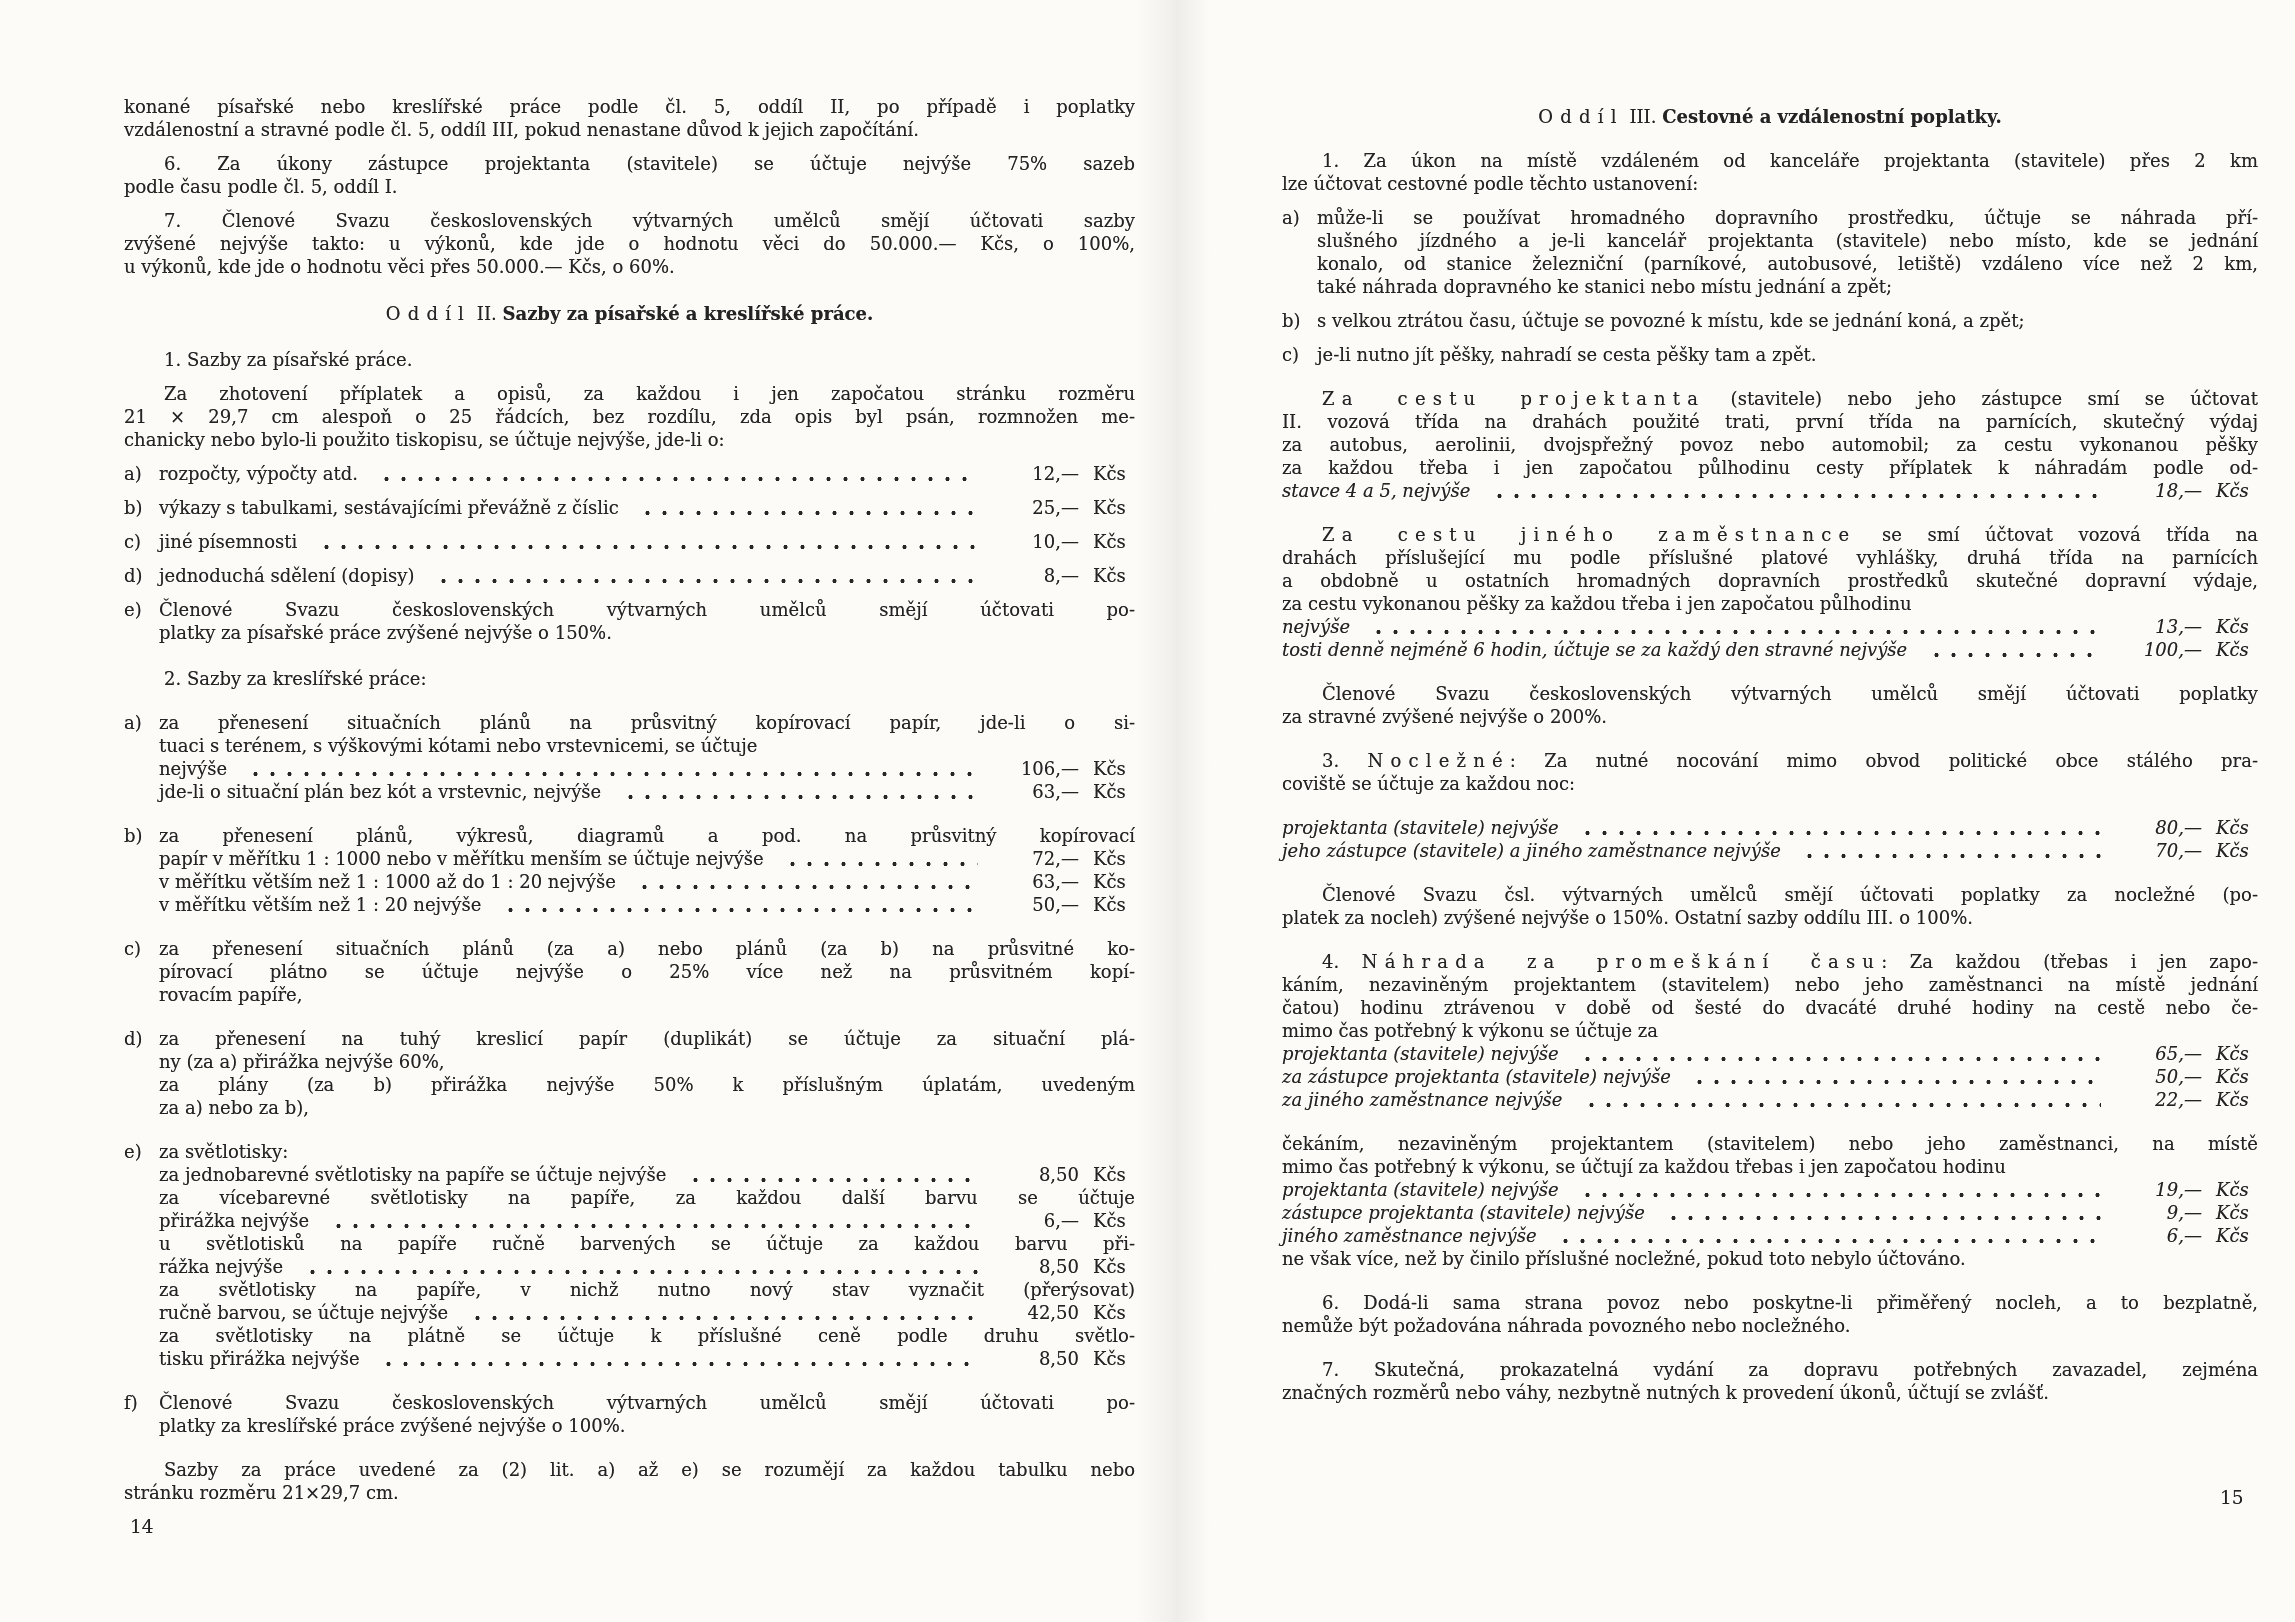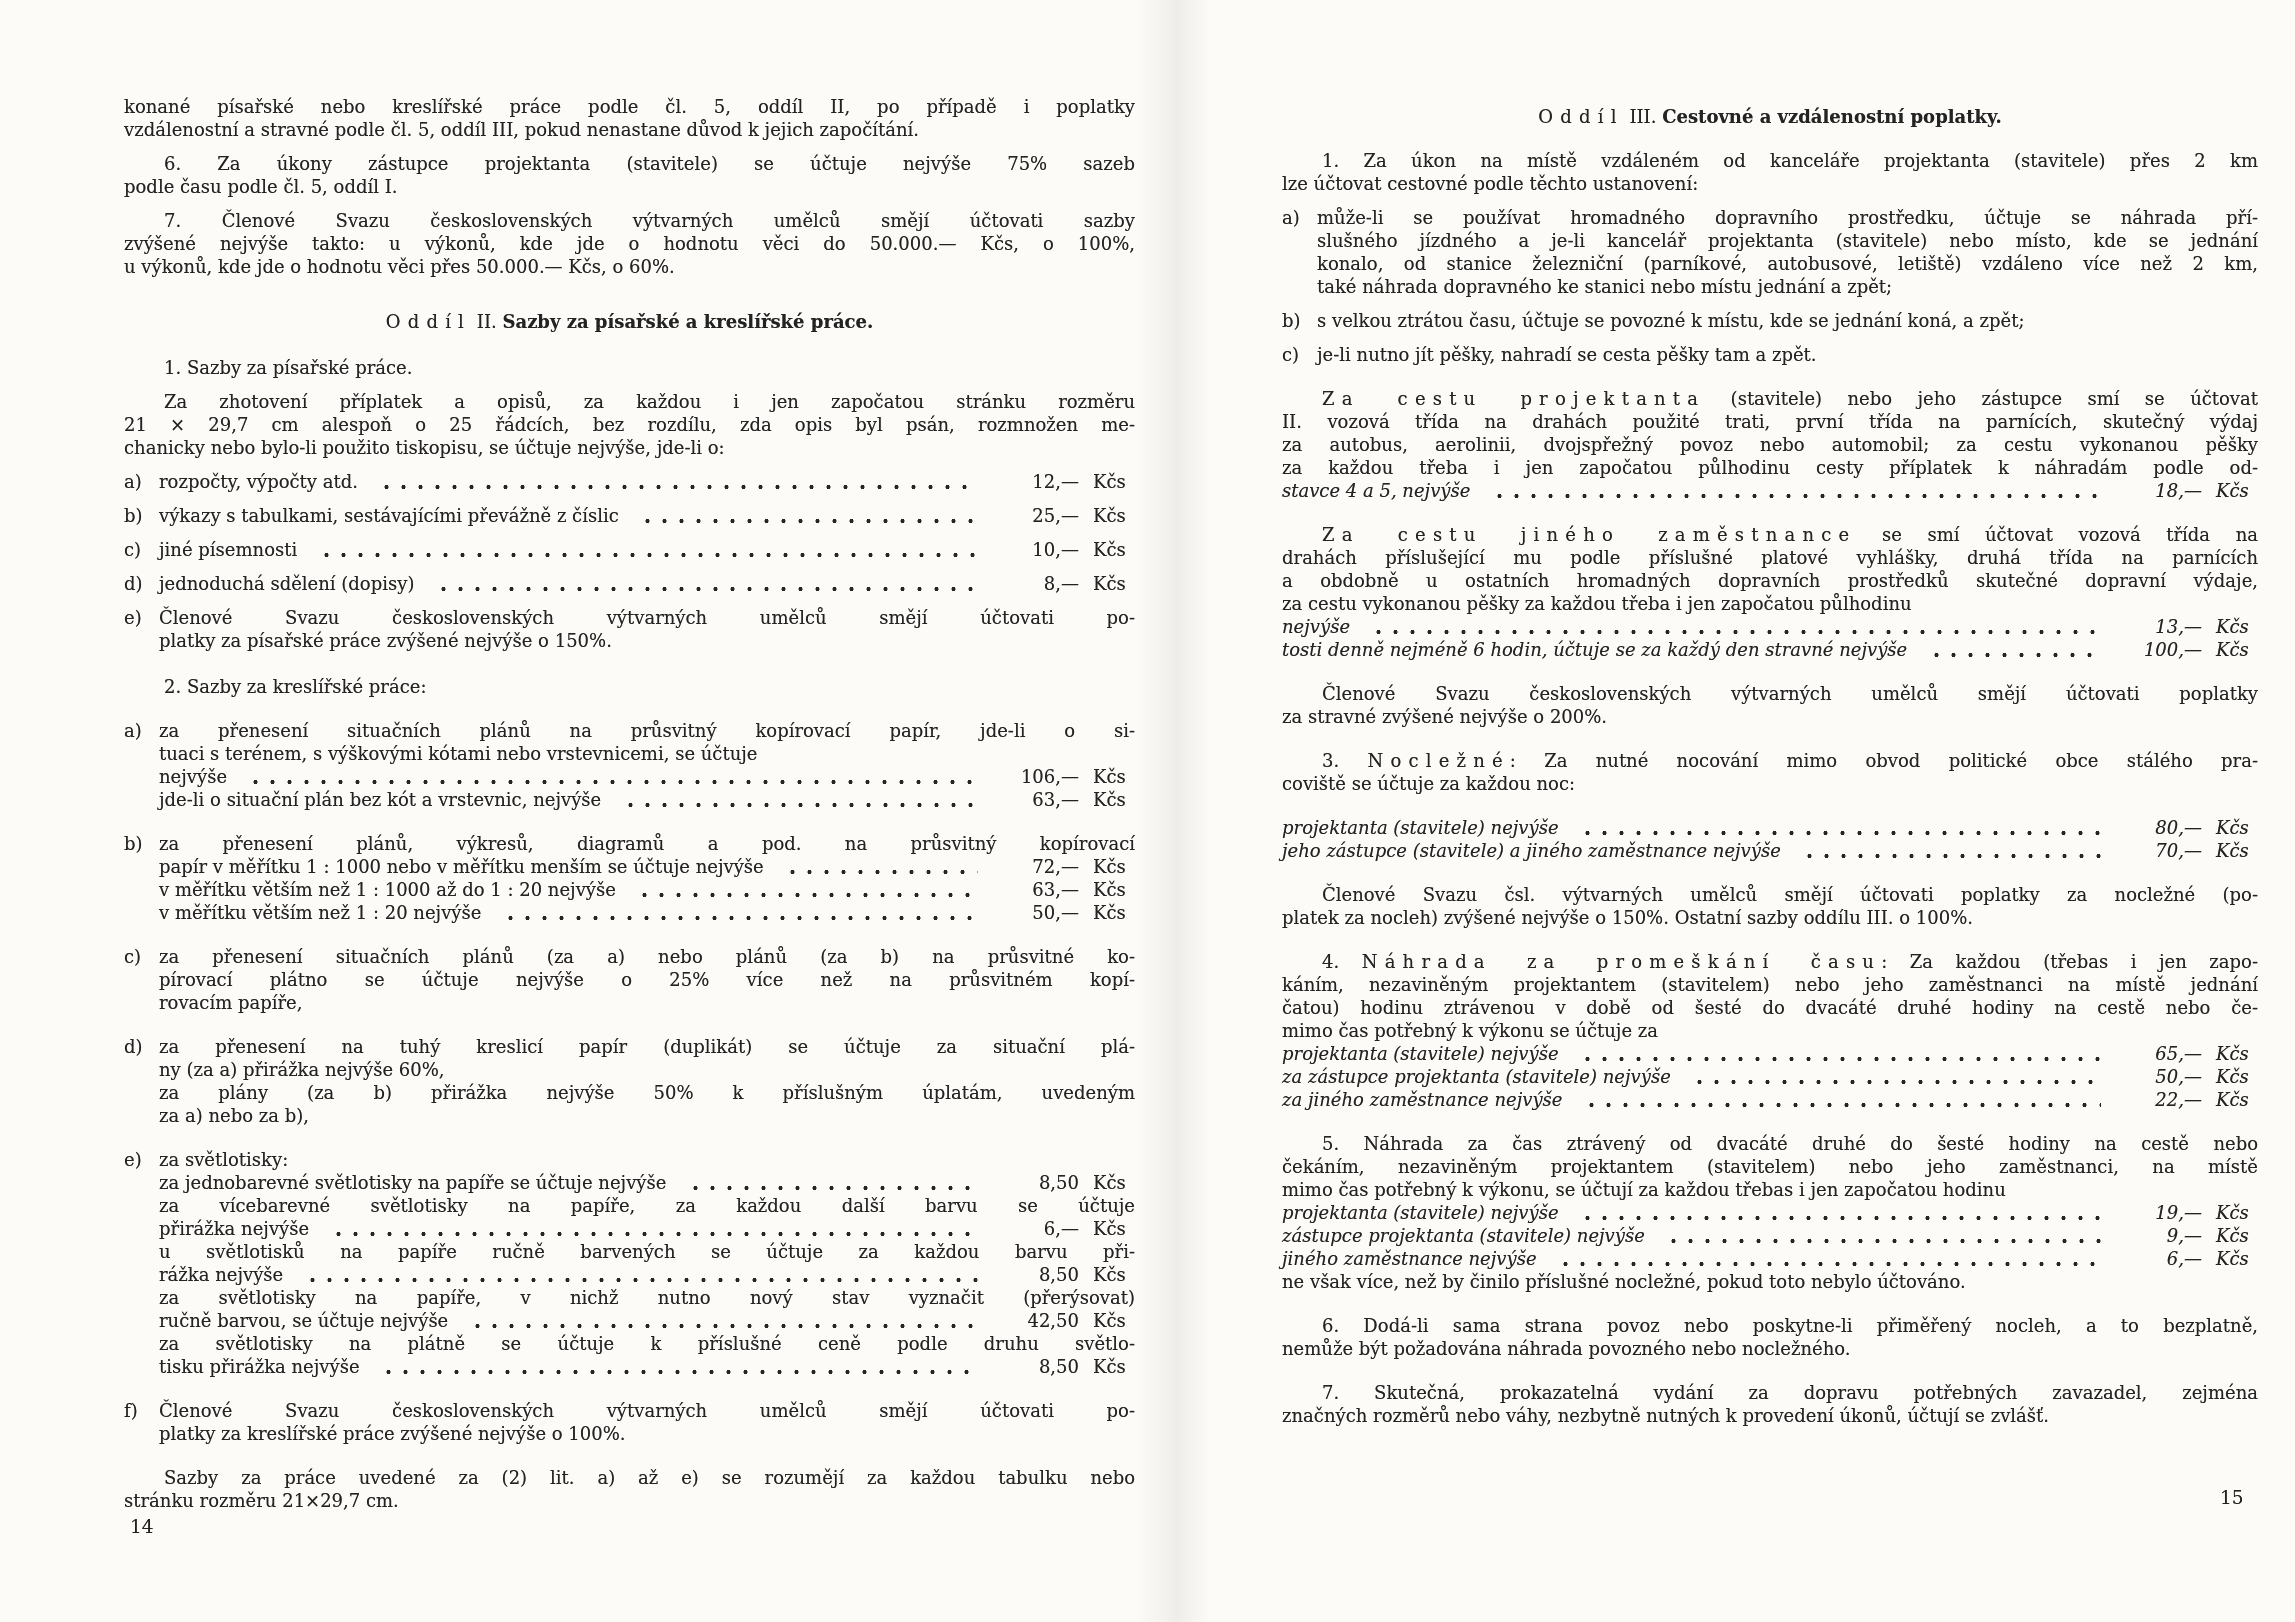--- a/index.html
+++ b/index.html
@@ -25,21 +25,21 @@
   }
   .page-left{left:124px;top:95px;width:1011px;}
   .page-right{left:1282px;top:105px;width:976px;}
 
   .blk{margin-top:11px;}
   .page > .blk:first-child{margin-top:0;}
   .page > .rate{margin-top:0;font-style:italic;}
   .gap{margin-top:21px !important;}
   .flush{margin-top:0 !important;}
 
-  .heading{margin-top:32px;margin-bottom:21px;text-align:center;}
+  .heading{margin-top:24px;margin-bottom:21px;text-align:center;}
   .sub{margin-top:23px;padding-left:40px;}
   .sp{letter-spacing:0.40em;word-spacing:0.30em;}
   .b{font-weight:bold;}
 
   .para{}
   .line{text-align:justify;text-align-last:justify;}
   .line.endline{text-align-last:left;}
   .line.ind{text-indent:40px;}
 
   .li{display:flex;margin-top:11px;}
@@ -426,21 +426,20 @@
       </div>
       <div class="blk rate">
         <span class="rlabel">za jiného zaměstnance nejvýše</span>
         <span class="leader"></span>
         <span class="price">
           <span class="pn">22,—</span>
           <span class="pu">Kčs</span>
         </span>
       </div>
       <div class="blk para gap">
-        <div class="line ind">5. Náhrada za čas ztrávený od dvacáté druhé do šesté hodiny na cestě nebo</div>
         <div class="line">čekáním, nezaviněným projektantem (stavitelem) nebo jeho zaměstnanci, na místě</div>
         <div class="line endline">mimo čas potřebný k výkonu, se účtují za každou třebas i jen započatou hodinu</div>
       </div>
       <div class="blk rate">
         <span class="rlabel">projektanta (stavitele) nejvýše</span>
         <span class="leader"></span>
         <span class="price">
           <span class="pn">19,—</span>
           <span class="pu">Kčs</span>
         </span>

